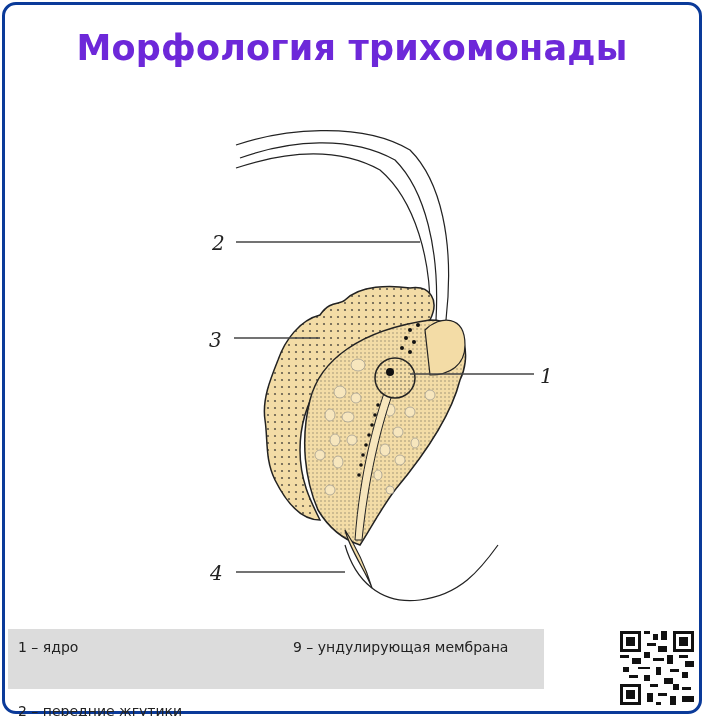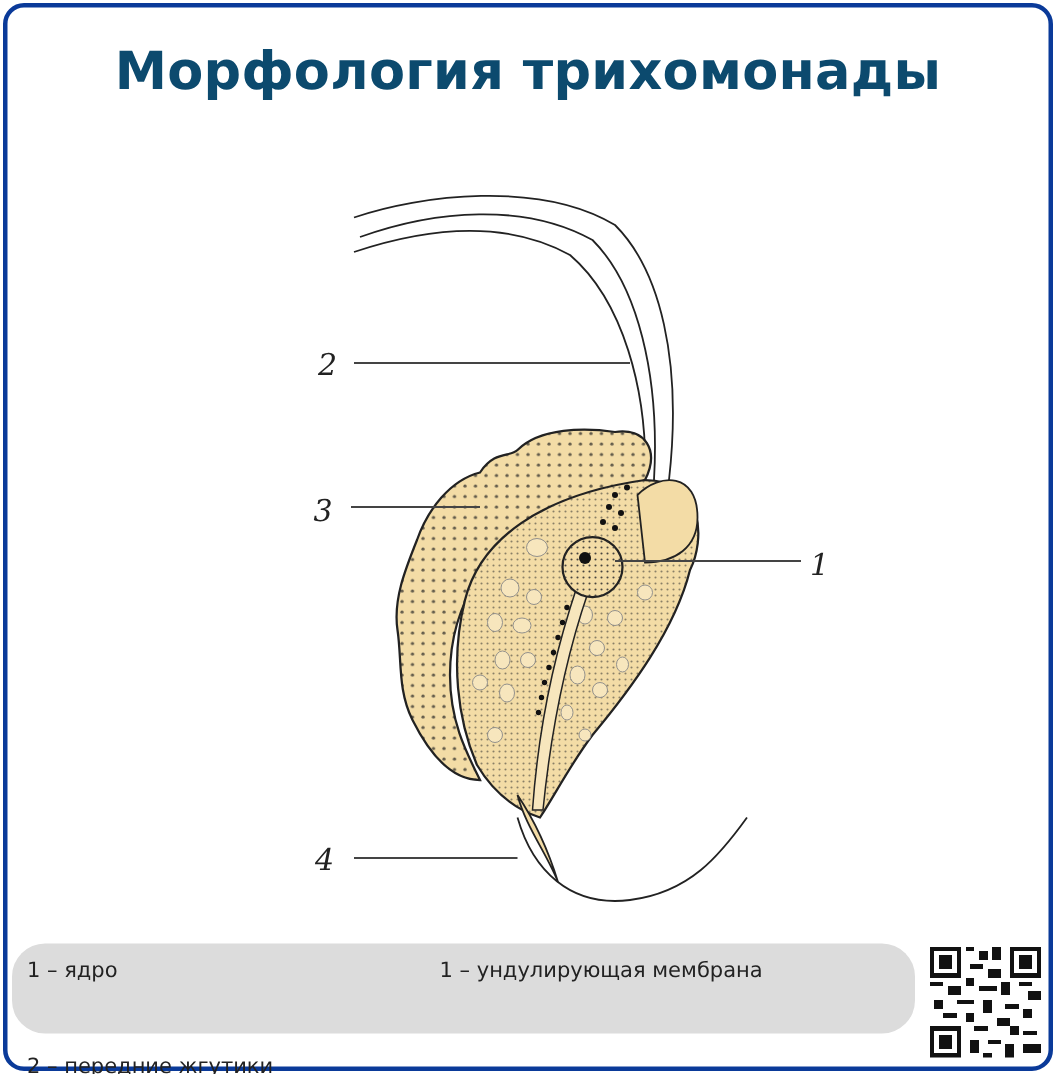--- a/index.html
+++ b/index.html
@@ -5,28 +5,27 @@
     html, body { margin: 0; padding: 0; background: #ffffff; }
     body { width: 704px; height: 716px; position: relative; overflow: hidden; font-family: "DejaVu Sans", "Liberation Sans", sans-serif; }
     .frame {
       position: absolute; left: 2px; top: 2px; width: 696px; height: 708px;
       border: 3px solid #0a3a99; border-radius: 14px; box-sizing: border-box;
       width: 700px; height: 712px;
       background: #fff;
     }
     .title {
       position: absolute; left: 0; top: 28px; width: 704px; text-align: center;
-      color: #0c4a6e; font-size: 35px; font-weight: bold; letter-spacing: 0.2px;
+      color: #6d28d9; font-size: 35px; font-weight: bold; letter-spacing: 0.2px;
       font-family: "DejaVu Sans", sans-serif;
     }
     .illus { position: absolute; left: 0; top: 120px; width: 704px; height: 500px; }
     .legend {
-      position: absolute; left: 8px; top: 629px; width: 602px; height: 60px;
+      position: absolute; left: 8px; top: 629px; width: 536px; height: 60px;
       background: #dcdcdc;
-      border-radius: 22px;
     }
     .legend-item {
       position: absolute; font-size: 14px; color: #222; font-family: "DejaVu Sans", sans-serif;
     }
     .qr { position: absolute; left: 620px; top: 631px; width: 74px; height: 74px; }
     .label-num { font-family: "DejaVu Serif", serif; font-style: italic; font-size: 20px; fill: #222; }
   </style>
 </head>
 <body>
 
@@ -123,21 +122,21 @@
 
   <text class="label-num" x="212" y="250">2</text>
   <text class="label-num" x="209" y="347">3</text>
   <text class="label-num" x="540" y="383">1</text>
   <text class="label-num" x="210" y="580">4</text>
 </svg>
 
 <div class="legend">
   <div class="legend-item" style="left:10px; top:10px;">1 – ядро</div>
   <div class="legend-item" style="left:10px; top:34px;margin-top:40px;">2 – передние жгутики</div>
-  <div class="legend-item" style="left:285px; top:10px;">1 – ундулирующая мембрана</div>
+  <div class="legend-item" style="left:285px; top:10px;">9 – ундулирующая мембрана</div>
 </div>
 
 <svg class="qr" viewBox="0 0 25 25" xmlns="http://www.w3.org/2000/svg" shape-rendering="crispEdges">
   <rect width="25" height="25" fill="#fff"></rect>
   <g fill="#111">
     <rect x="0" y="0" width="7" height="7"></rect>
       <rect x="1" y="1" width="5" height="5" fill="#fff"></rect>
       <rect x="2" y="2" width="3" height="3"></rect>
     <rect x="18" y="0" width="7" height="7"></rect>
       <rect x="19" y="1" width="5" height="5" fill="#fff"></rect>

